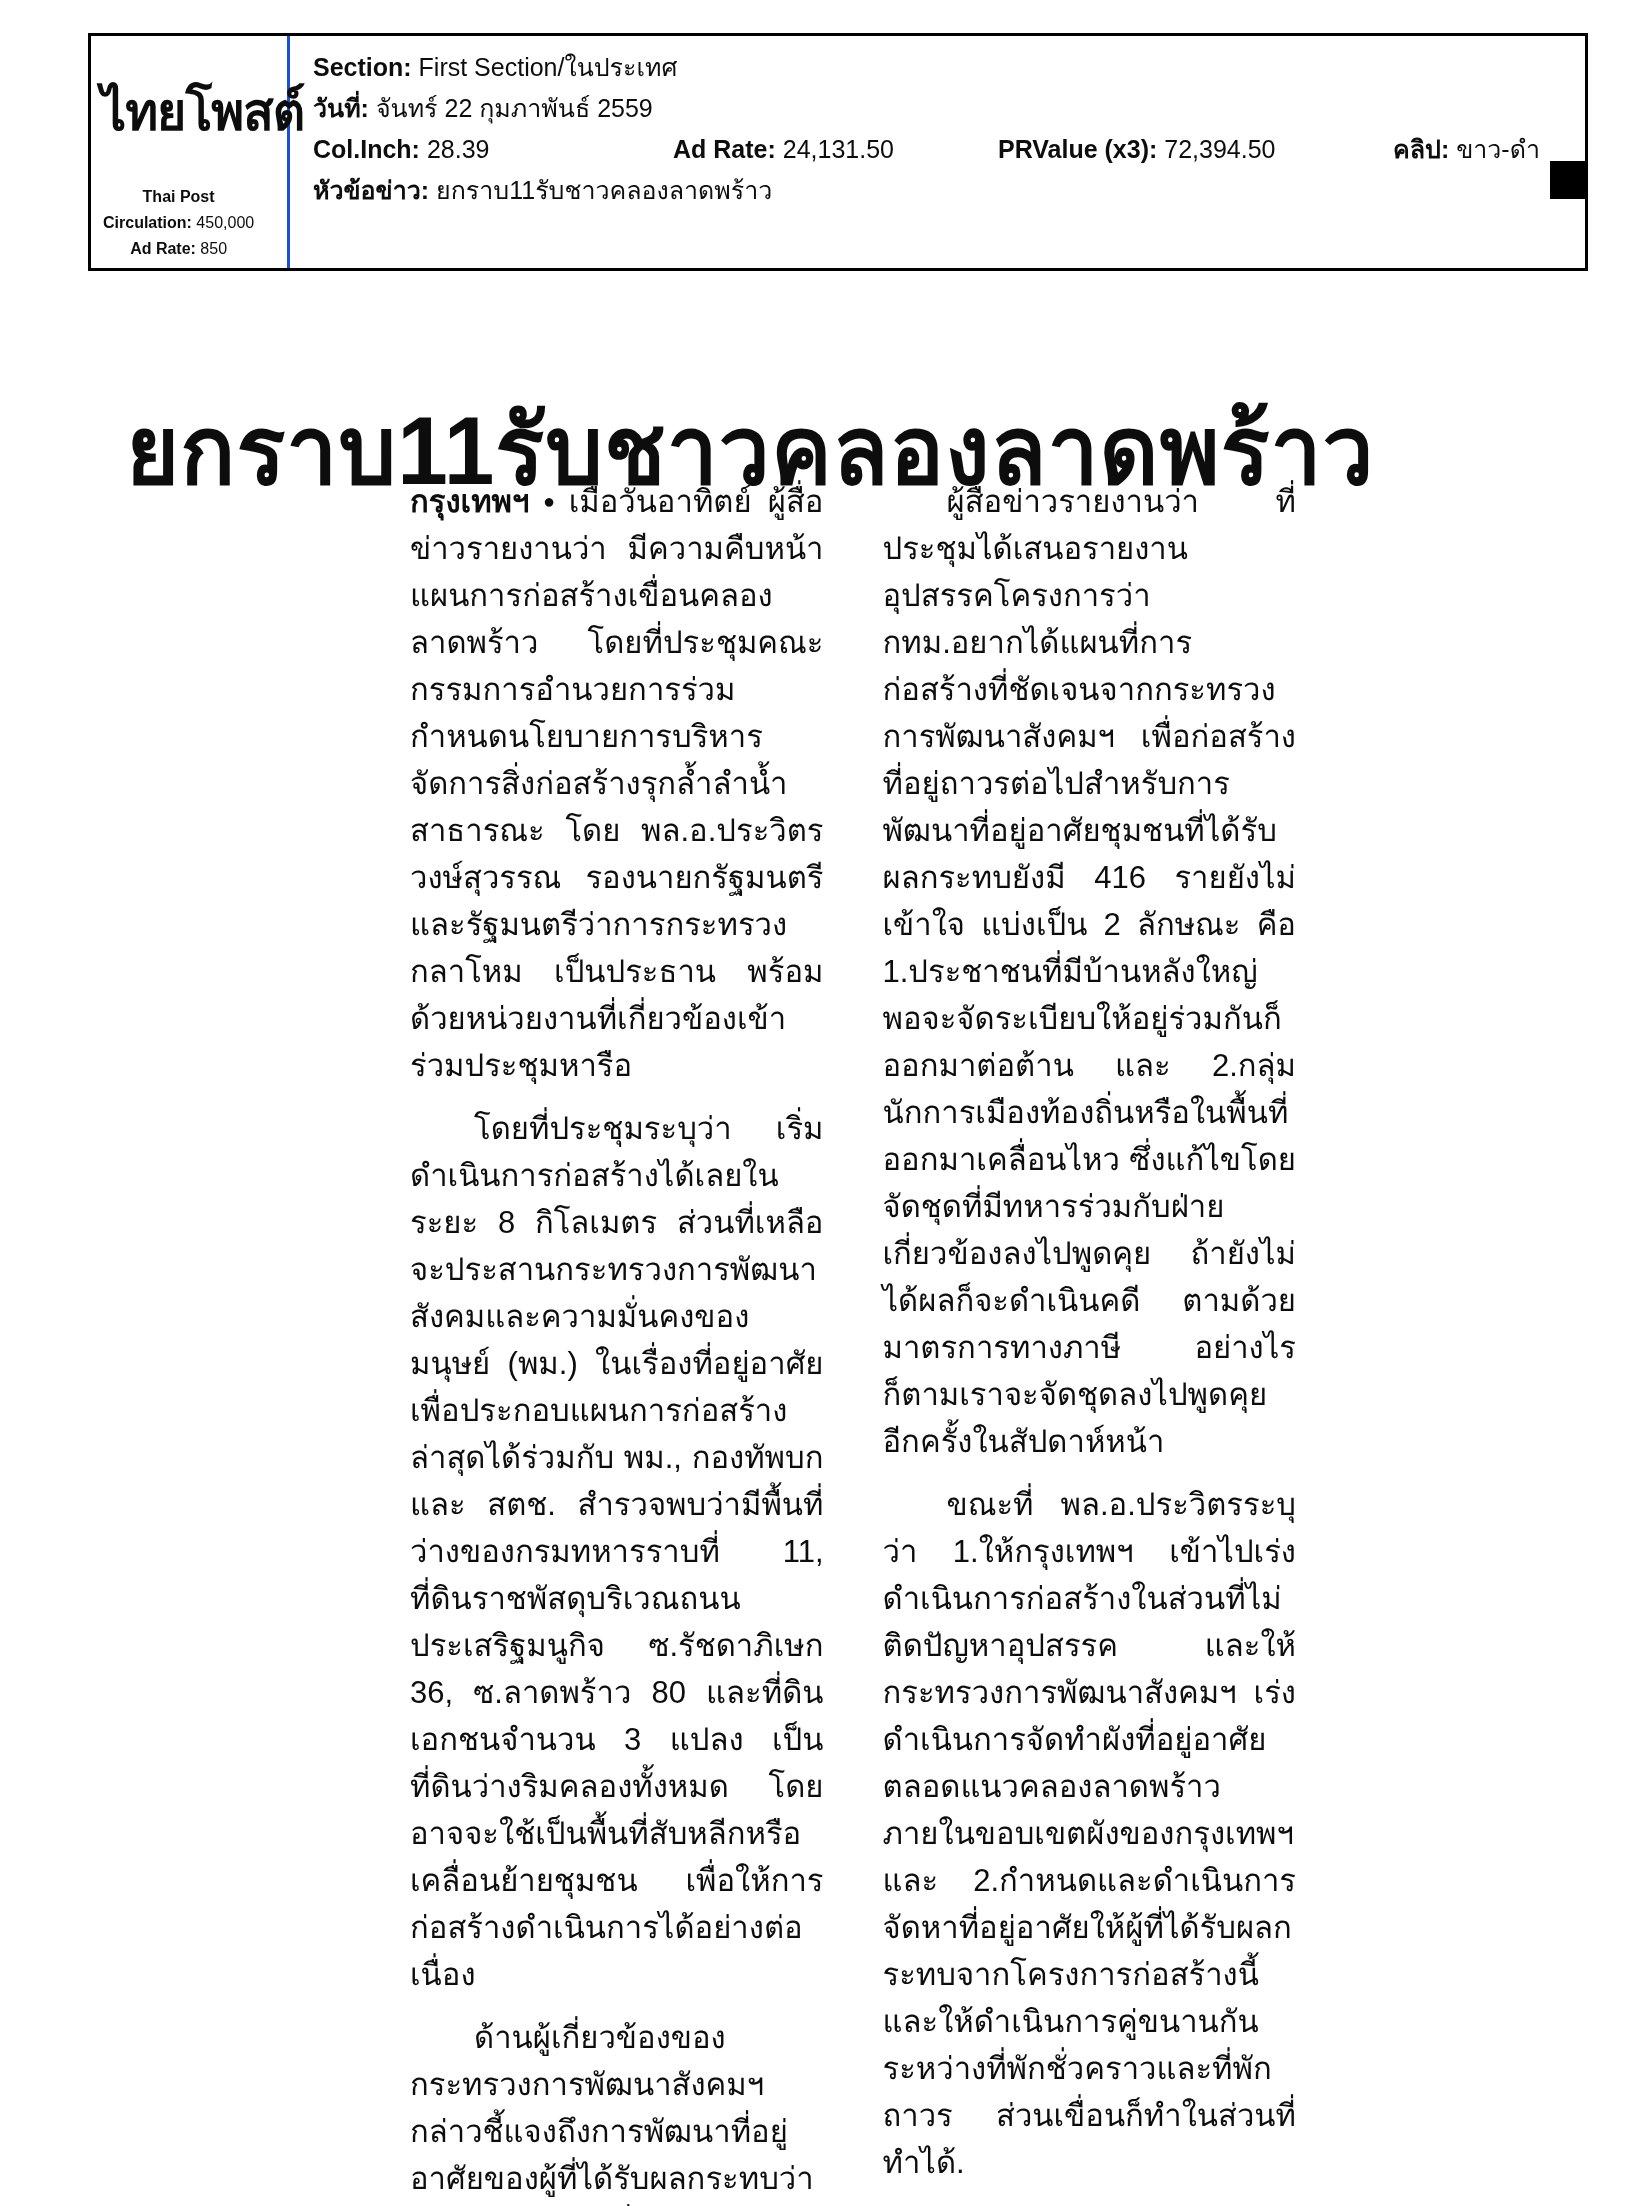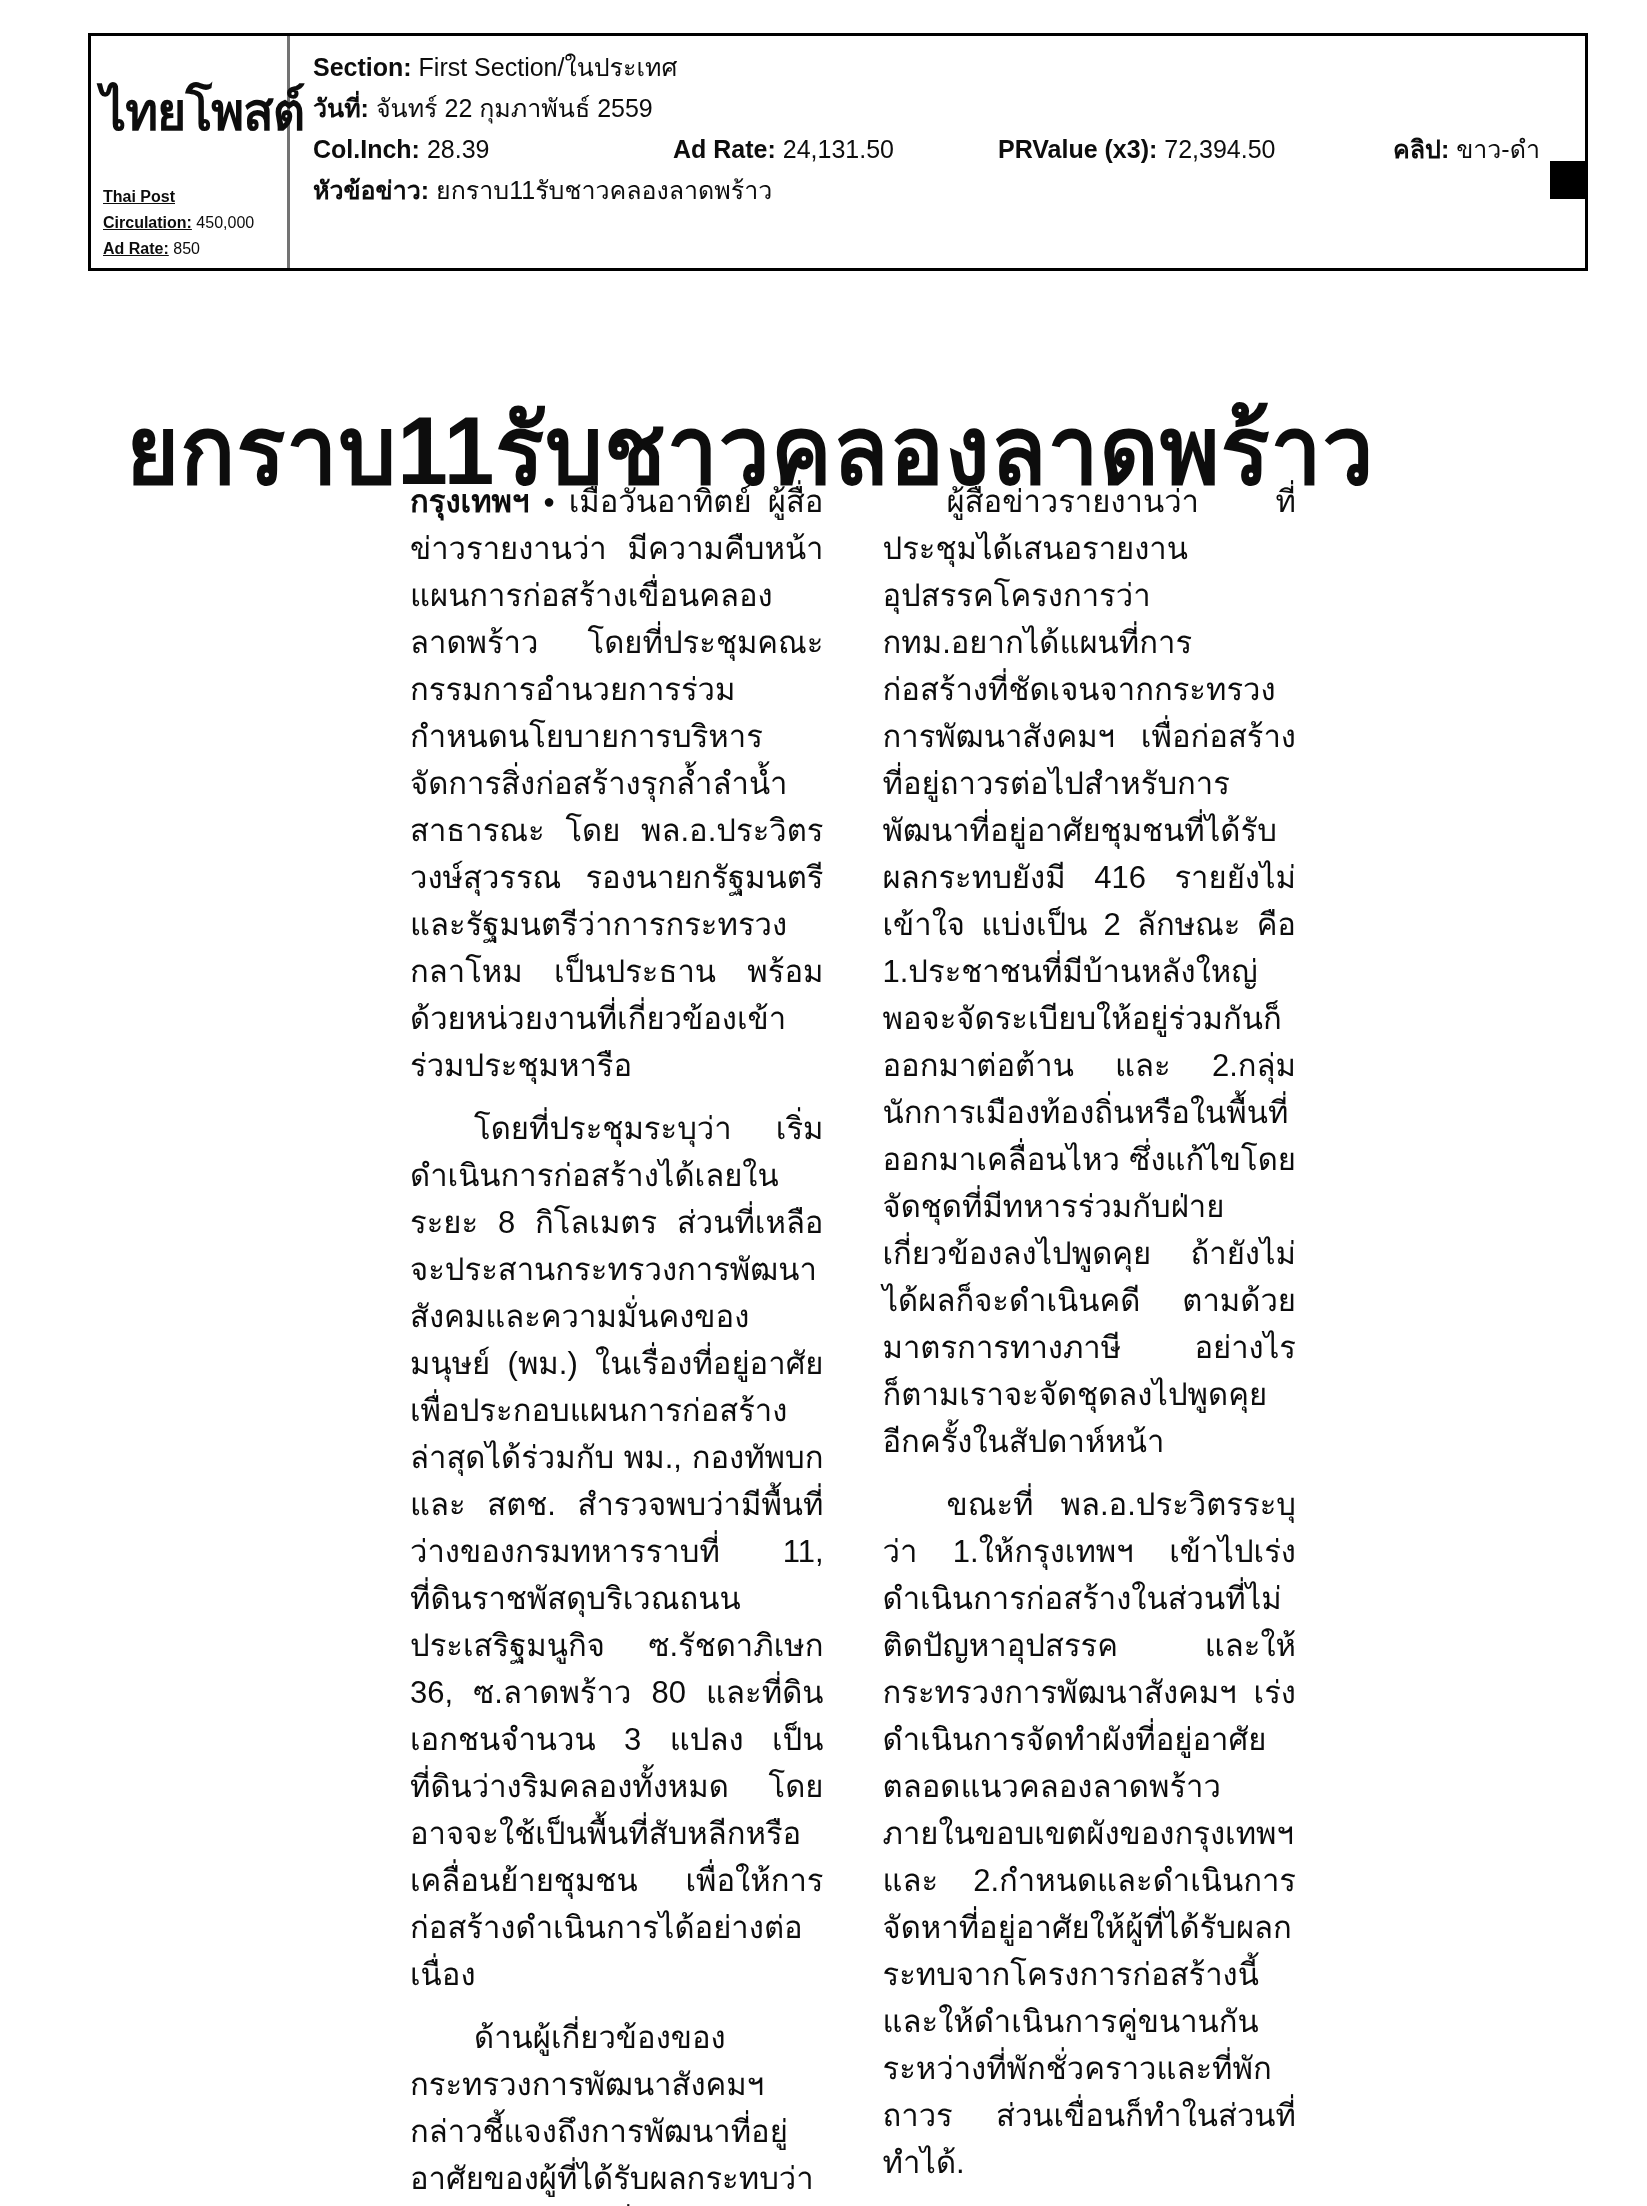--- a/index.html
+++ b/index.html
@@ -13,33 +13,34 @@
   }
   
   .clip-header{
     position:absolute;left:88px;top:33px;
     width:1494px;height:232px;
     border:3px solid #000;
     background:#fff;
   }
   .logo-col{
     position:absolute;left:0;top:0;bottom:0;width:196px;
-    border-right:3px solid #737373;
+    border-right:3px solid #1d4ed8;
+    text-align:center;
   }
   .logo{
     position:absolute;left:10px;top:36px;
     font-size:50px;font-weight:bold;letter-spacing:-1px;
     transform:scaleY(1.05);
     white-space:nowrap;
   }
   .pub-info{
     position:absolute;left:12px;bottom:6px;
     font-size:16px;line-height:26px;white-space:nowrap;
   }
-  .pub-info b{font-weight:bold;text-decoration:underline;}
+  .pub-info b{font-weight:bold;}
   .meta-col{
     position:absolute;left:199px;top:0;right:0;bottom:0;
     padding:12px 0 0 16px;
   }
   .meta-row{
     position:relative;height:41px;font-size:25px;line-height:38px;
     white-space:nowrap;
   }
   .meta-row b{font-weight:bold;margin-left:7px;}
   .meta-abs{position:absolute;top:0;}

